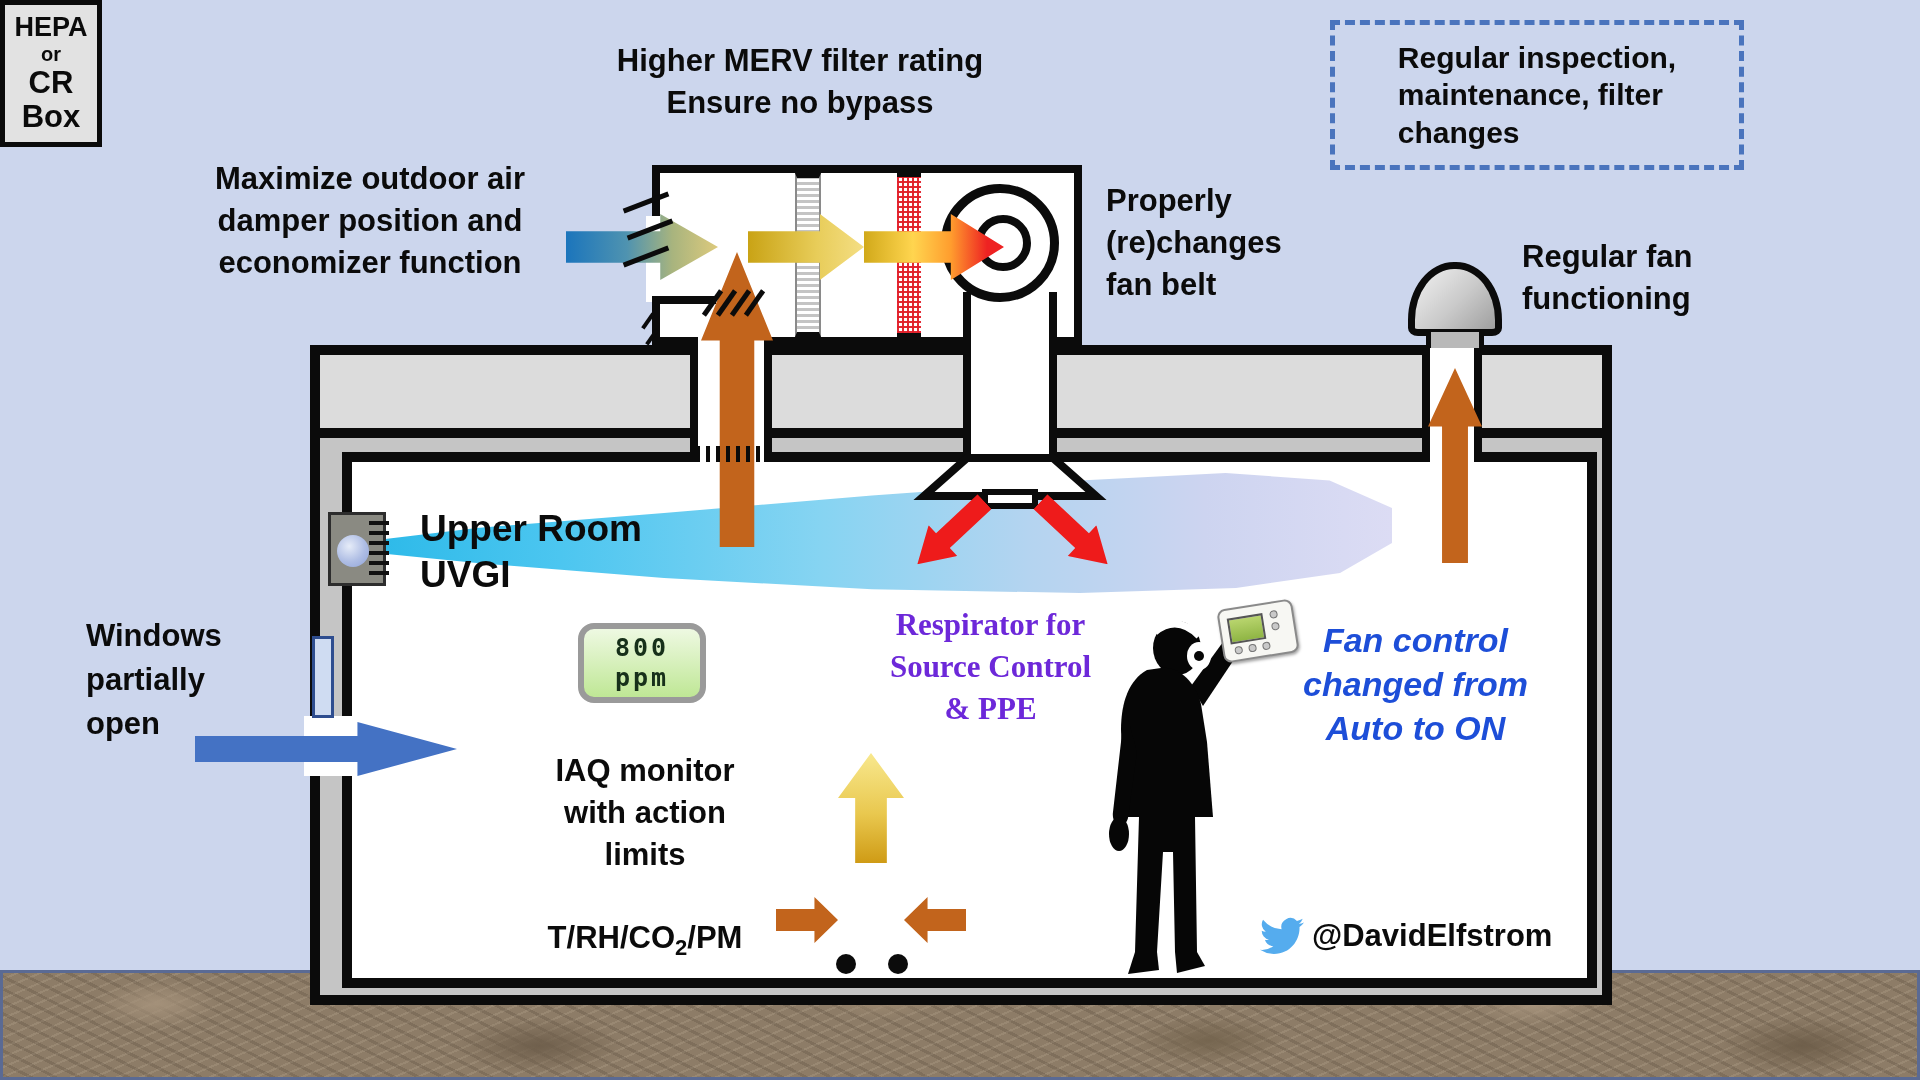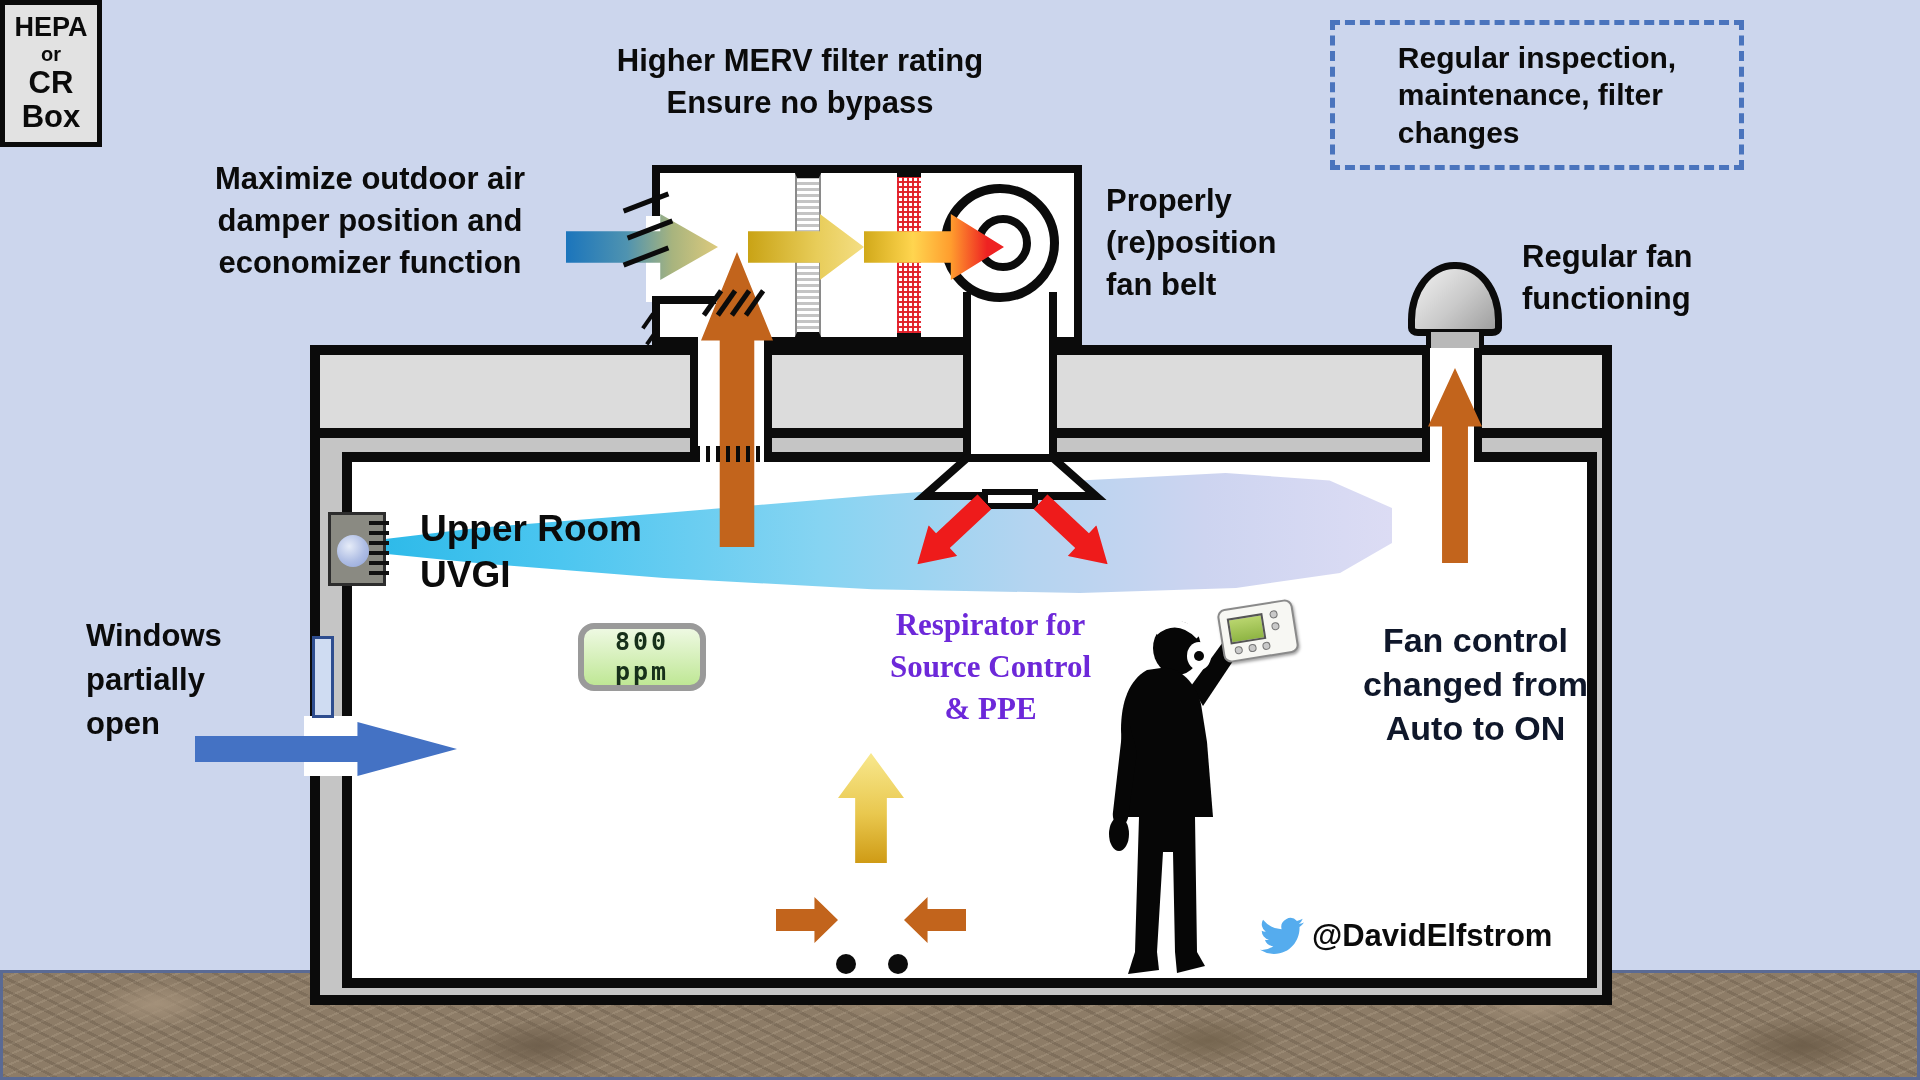--- a/index.html
+++ b/index.html
@@ -114,21 +114,21 @@
     background:#cfdcf2;border:3px solid #2e4d8f;box-sizing:border-box;
   }
   
   .arrow{position:absolute;}
   .a-right{clip-path:polygon(0 26%,62% 26%,62% 0,100% 50%,62% 100%,62% 74%,0 74%);}
   .a-left{clip-path:polygon(100% 26%,38% 26%,38% 0,0 50%,38% 100%,38% 74%,100% 74%);}
   .a-up{clip-path:polygon(26% 100%,26% 30%,0 30%,50% 0,100% 30%,74% 30%,74% 100%);}
   .a-up-short{clip-path:polygon(26% 100%,26% 41%,0 41%,50% 0,100% 41%,74% 41%,74% 100%);}
   
   #iaq-display{
-    left:578px;top:623px;width:128px;height:68px;border-radius:16px;
+    left:578px;top:623px;width:128px;height:80px;border-radius:16px;
     background:linear-gradient(180deg,#eef9e2 0%,#bfe795 100%);
     border:6px solid #9a9a9a;box-sizing:border-box;
     display:flex;align-items:center;justify-content:center;
     font-family:"DejaVu Sans Mono",monospace;font-size:25px;line-height:1.2;
     color:#17301a;text-align:center;white-space:pre-line;letter-spacing:3px;
   }
   
   #hepa-box{
     left:820px;top:815px;width:102px;height:147px;background:#e2e2e2;
     border:5px solid #0b0b0b;box-sizing:border-box;
@@ -268,45 +268,51 @@
   </div>
 
   <div class="lbl center" style="left:520px;top:40px;width:560px;font-size:31px;">Higher MERV filter rating
 Ensure no bypass</div>
 
   <div class="lbl center" style="left:160px;top:158px;width:420px;font-size:31px;text-align:center;">Maximize outdoor air
 damper position and
 economizer function</div>
 
   <div class="lbl" style="left:1106px;top:180px;width:240px;font-size:31px;">Properly
-(re)position
+(re)changes
 fan belt</div>
 
   <div id="inspection-box" class="abs">
     <span style="white-space:pre-line;">Regular inspection,
 maintenance, filter
 changes</span>
   </div>
 
   <div class="lbl" style="left:1522px;top:236px;width:250px;font-size:31px;">Regular fan
 functioning</div>
 
   <div class="lbl" style="left:420px;top:506px;width:280px;font-size:37px;line-height:1.25;">Upper Room
 UVGI</div>
 
   <div class="lbl" style="left:86px;top:614px;width:230px;font-size:31px;line-height:1.42;">Windows
 partially
 open</div>
 
+  <div class="lbl center" style="left:520px;top:708px;width:250px;font-size:31px;">
+    <span style="white-space:pre-line;">IAQ monitor
+with action
+limits</span><br>
+    <span><span>T/RH/CO</span><sub style="font-size:22px;">2</sub><span>/PM</span></span>
+  </div>
 
   <div class="lbl center" style="left:848px;top:604px;width:285px;font-size:31px;color:#6d28d9;font-family:Liberation Serif, serif;">Respirator for
 Source Control
 &amp; PPE</div>
 
-  <div class="lbl center" style="left:1328px;top:618px;width:295px;font-size:34px;color:#0f172a;line-height:1.3;">Fan control
+  <div class="lbl center" style="left:1268px;top:618px;width:295px;font-size:34px;color:#1d4ed8;line-height:1.3;font-style:italic;">Fan control
 changed from
 Auto to ON</div>
 
   <div id="credit" class="abs">
     <svg width="52" height="44" viewBox="0 0 24 24">
       <path fill="#55acee" d="M23.95 4.57a10 10 0 0 1-2.82.77 4.96 4.96 0 0 0 2.16-2.72c-.95.56-2.01.96-3.13 1.18a4.92 4.92 0 0 0-8.39 4.49A13.98 13.98 0 0 1 1.64 3.16a4.92 4.92 0 0 0 1.52 6.57 4.9 4.9 0 0 1-2.23-.61v.06a4.93 4.93 0 0 0 3.95 4.83 4.96 4.96 0 0 1-2.22.08 4.93 4.93 0 0 0 4.6 3.42A9.87 9.87 0 0 1 0 19.54a13.94 13.94 0 0 0 7.55 2.21c9.06 0 14.01-7.5 14.01-14.01 0-.21 0-.42-.02-.63A10.02 10.02 0 0 0 24 4.59z"></path>
     </svg>
     <span id="credit-handle">@DavidElfstrom</span>
   </div>
 

